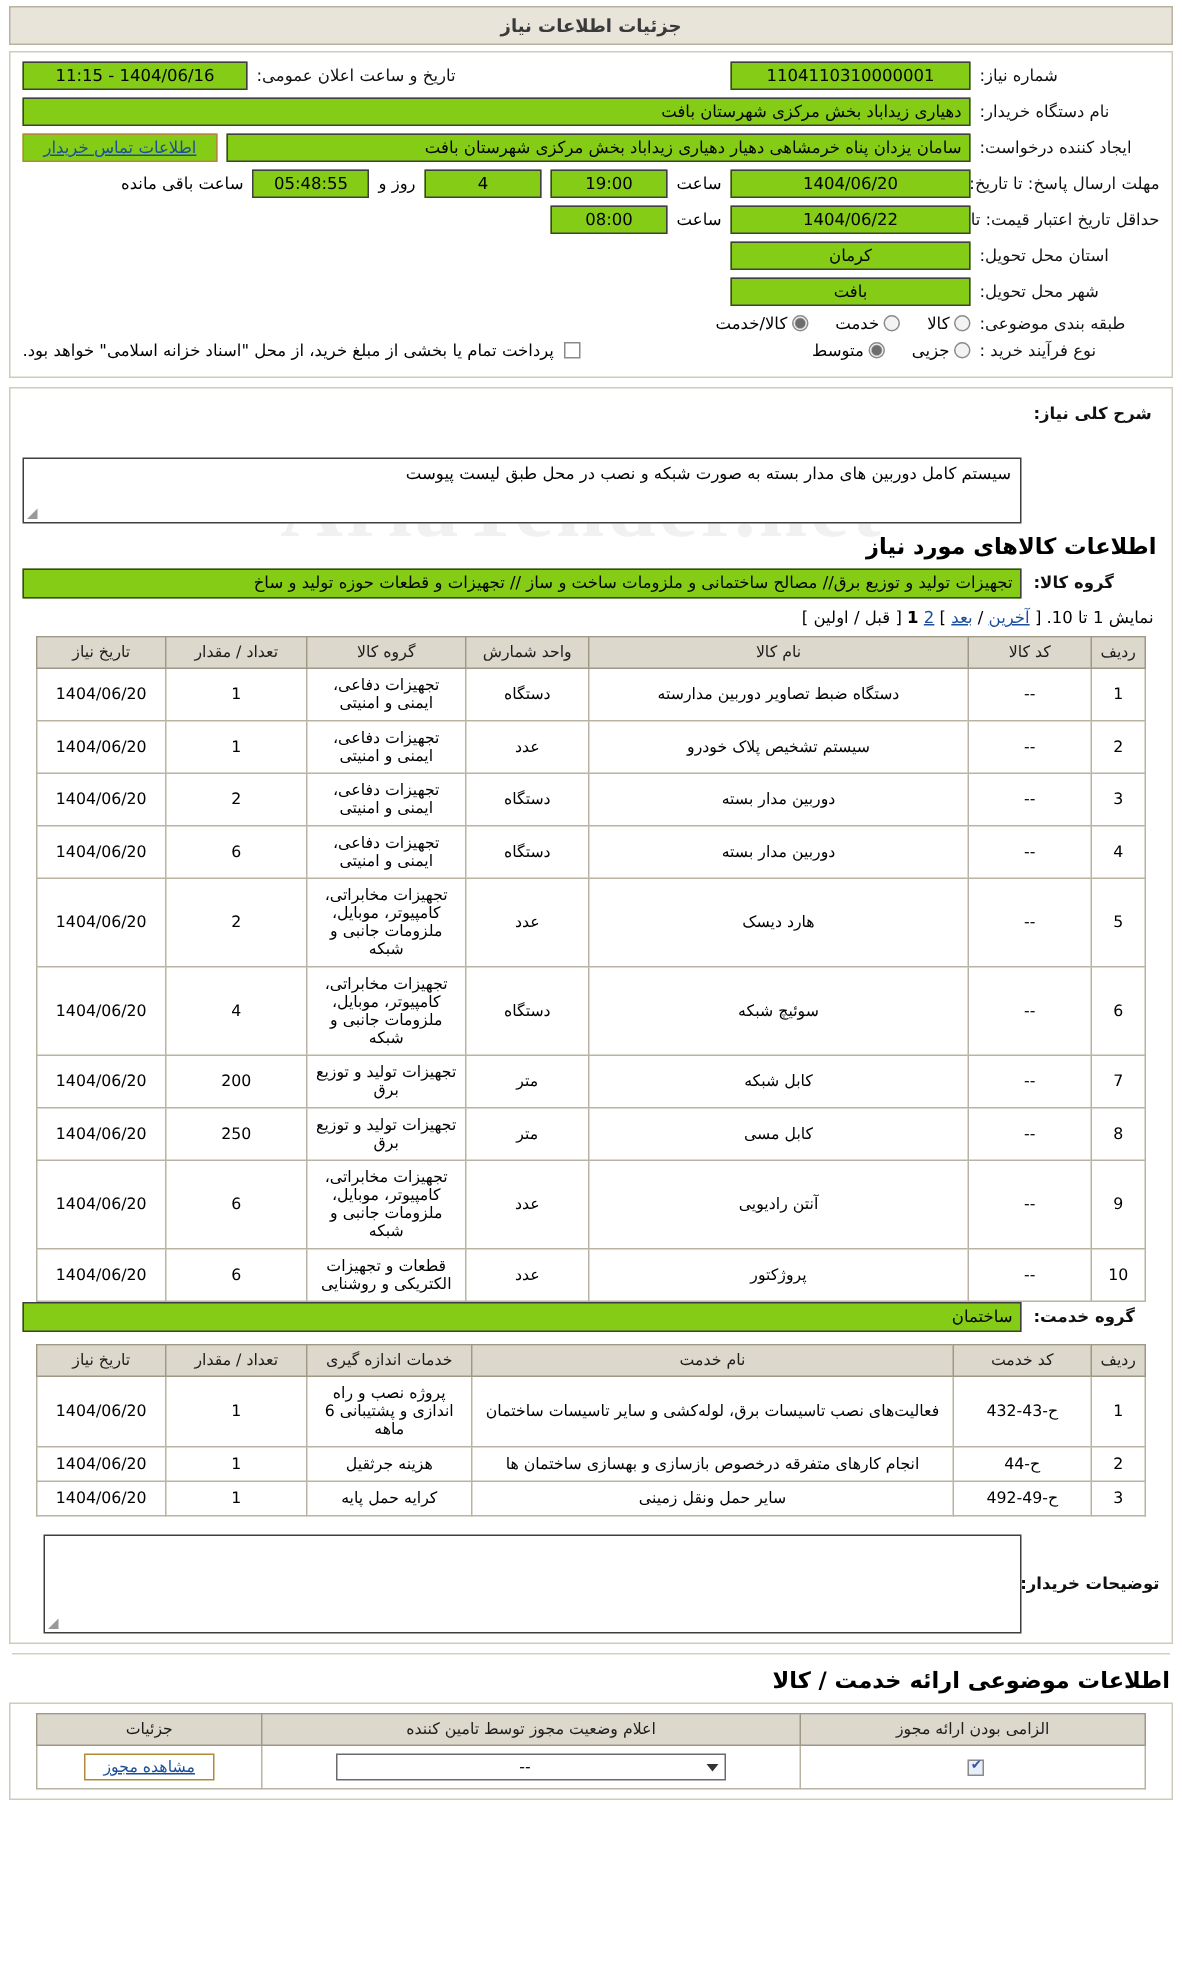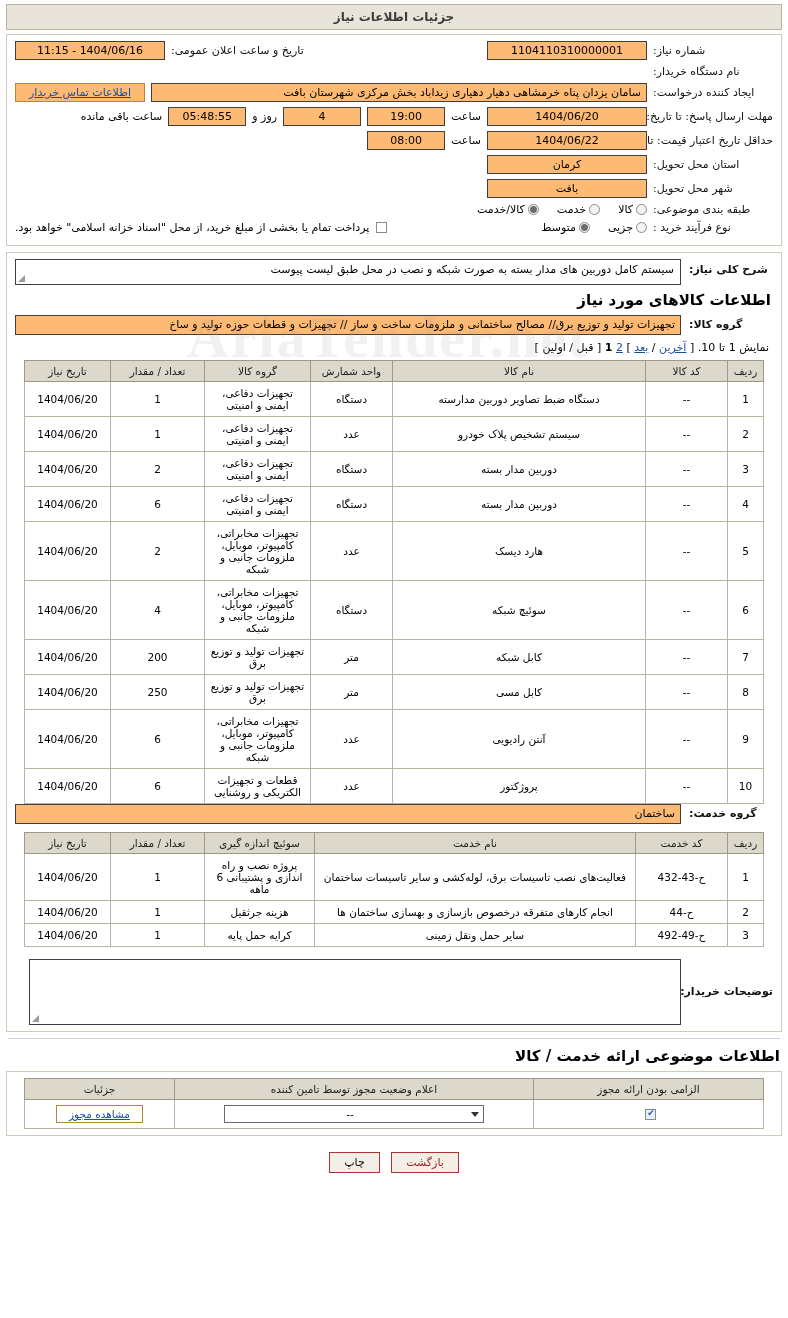--- a/index.html
+++ b/index.html
@@ -45,21 +45,21 @@
   }
   .lbl {
     font-size: 11px;
     color: #111;
     text-align: left;
     white-space: nowrap;
   }
   .lbl.w120 { width: 120px; }
   .fld {
     border: 1px solid #3f3f3f;
-    background: #fdba74;
+    background: #84cc16;
     height: 19px;
     line-height: 17px;
     font-size: 11px;
     padding: 0 5px;
     text-align: center;
     white-space: nowrap;
     overflow: hidden;
   }
   .fld.right { text-align: right; }
   .linklike {
@@ -100,22 +100,23 @@
     top: -4px; left: 1px;
   }
   .bandtitle {
     font-size: 15px;
     font-weight: bold;
     margin: 6px 2px 6px 2px;
   }
   .big-textarea {
     border: 1px solid #3f3f3f;
     background: #fff;
-    height: 26px;
+    height: 44px;
     position: relative;
+    margin-top: 40px;
   }
   .big-textarea::after {
     content: "";
     position: absolute;
     left: 2px; bottom: 2px;
     width: 0; height: 0;
     border-left: 7px solid transparent;
     border-bottom: 7px solid #9a9a9a;
   }
   table.grid {
@@ -233,20 +234,21 @@
     <div class="row">
       <div class="lbl w120">شماره نیاز:</div>
       <div class="fld" style="width:160px">1104110310000001</div>
       <div style="flex:1"></div>
       <div class="lbl">تاریخ و ساعت اعلان عمومی:</div>
       <div class="fld" style="width:150px">1404/06/16 - 11:15</div>
     </div>
 
     <div class="row">
       <div class="lbl w120">نام دستگاه خریدار:</div>
+      <div class="fld right" style="flex:1">دهیاری زیداباد بخش مرکزی شهرستان بافت</div>
     </div>
 
     <div class="row">
       <div class="lbl w120">ایجاد کننده درخواست:</div>
       <div class="fld right" style="flex:1">سامان یزدان پناه خرمشاهی دهیار دهیاری زیداباد بخش مرکزی شهرستان بافت</div>
       <div class="fld linklike" style="width:130px;border-color:#b08a3a">اطلاعات تماس خریدار</div>
     </div>
 
     <div class="row">
       <div class="lbl w120">مهلت ارسال پاسخ: تا تاریخ:</div>
@@ -439,21 +441,21 @@
       <div class="lbl" style="width:84px; padding-top:3px; font-weight:bold">گروه خدمت:</div>
       <div class="fld right" style="flex:1; height:20px; line-height:18px">ساختمان</div>
     </div>
 
     <table class="grid">
       <thead>
         <tr>
           <th style="width:36px">ردیف</th>
           <th style="width:92px">کد خدمت</th>
           <th>نام خدمت</th>
-          <th style="width:110px">سوئیچ اندازه گیری</th>
+          <th style="width:110px">خدمات اندازه گیری</th>
           <th style="width:94px">تعداد / مقدار</th>
           <th style="width:86px">تاریخ نیاز</th>
         </tr>
       </thead>
       <tbody>
         <tr>
           <td>1</td>
           <td>ح-43-432</td>
           <td>فعالیت‌های نصب تاسیسات برق، لوله‌کشی و سایر تاسیسات ساختمان</td>
           <td>پروژه نصب و راه اندازی و پشتیبانی 6 ماهه</td>
@@ -511,18 +513,14 @@
             </div>
           </td>
           <td>
             <span class="view-link">مشاهده مجوز</span>
           </td>
         </tr>
       </tbody>
     </table>
   </div>
 
-  <div class="footerbtns">
-    <span class="btn ret">بازگشت</span>
-    <span class="btn">چاپ</span>
-  </div>
 
 </div>
 
 </body></html>

